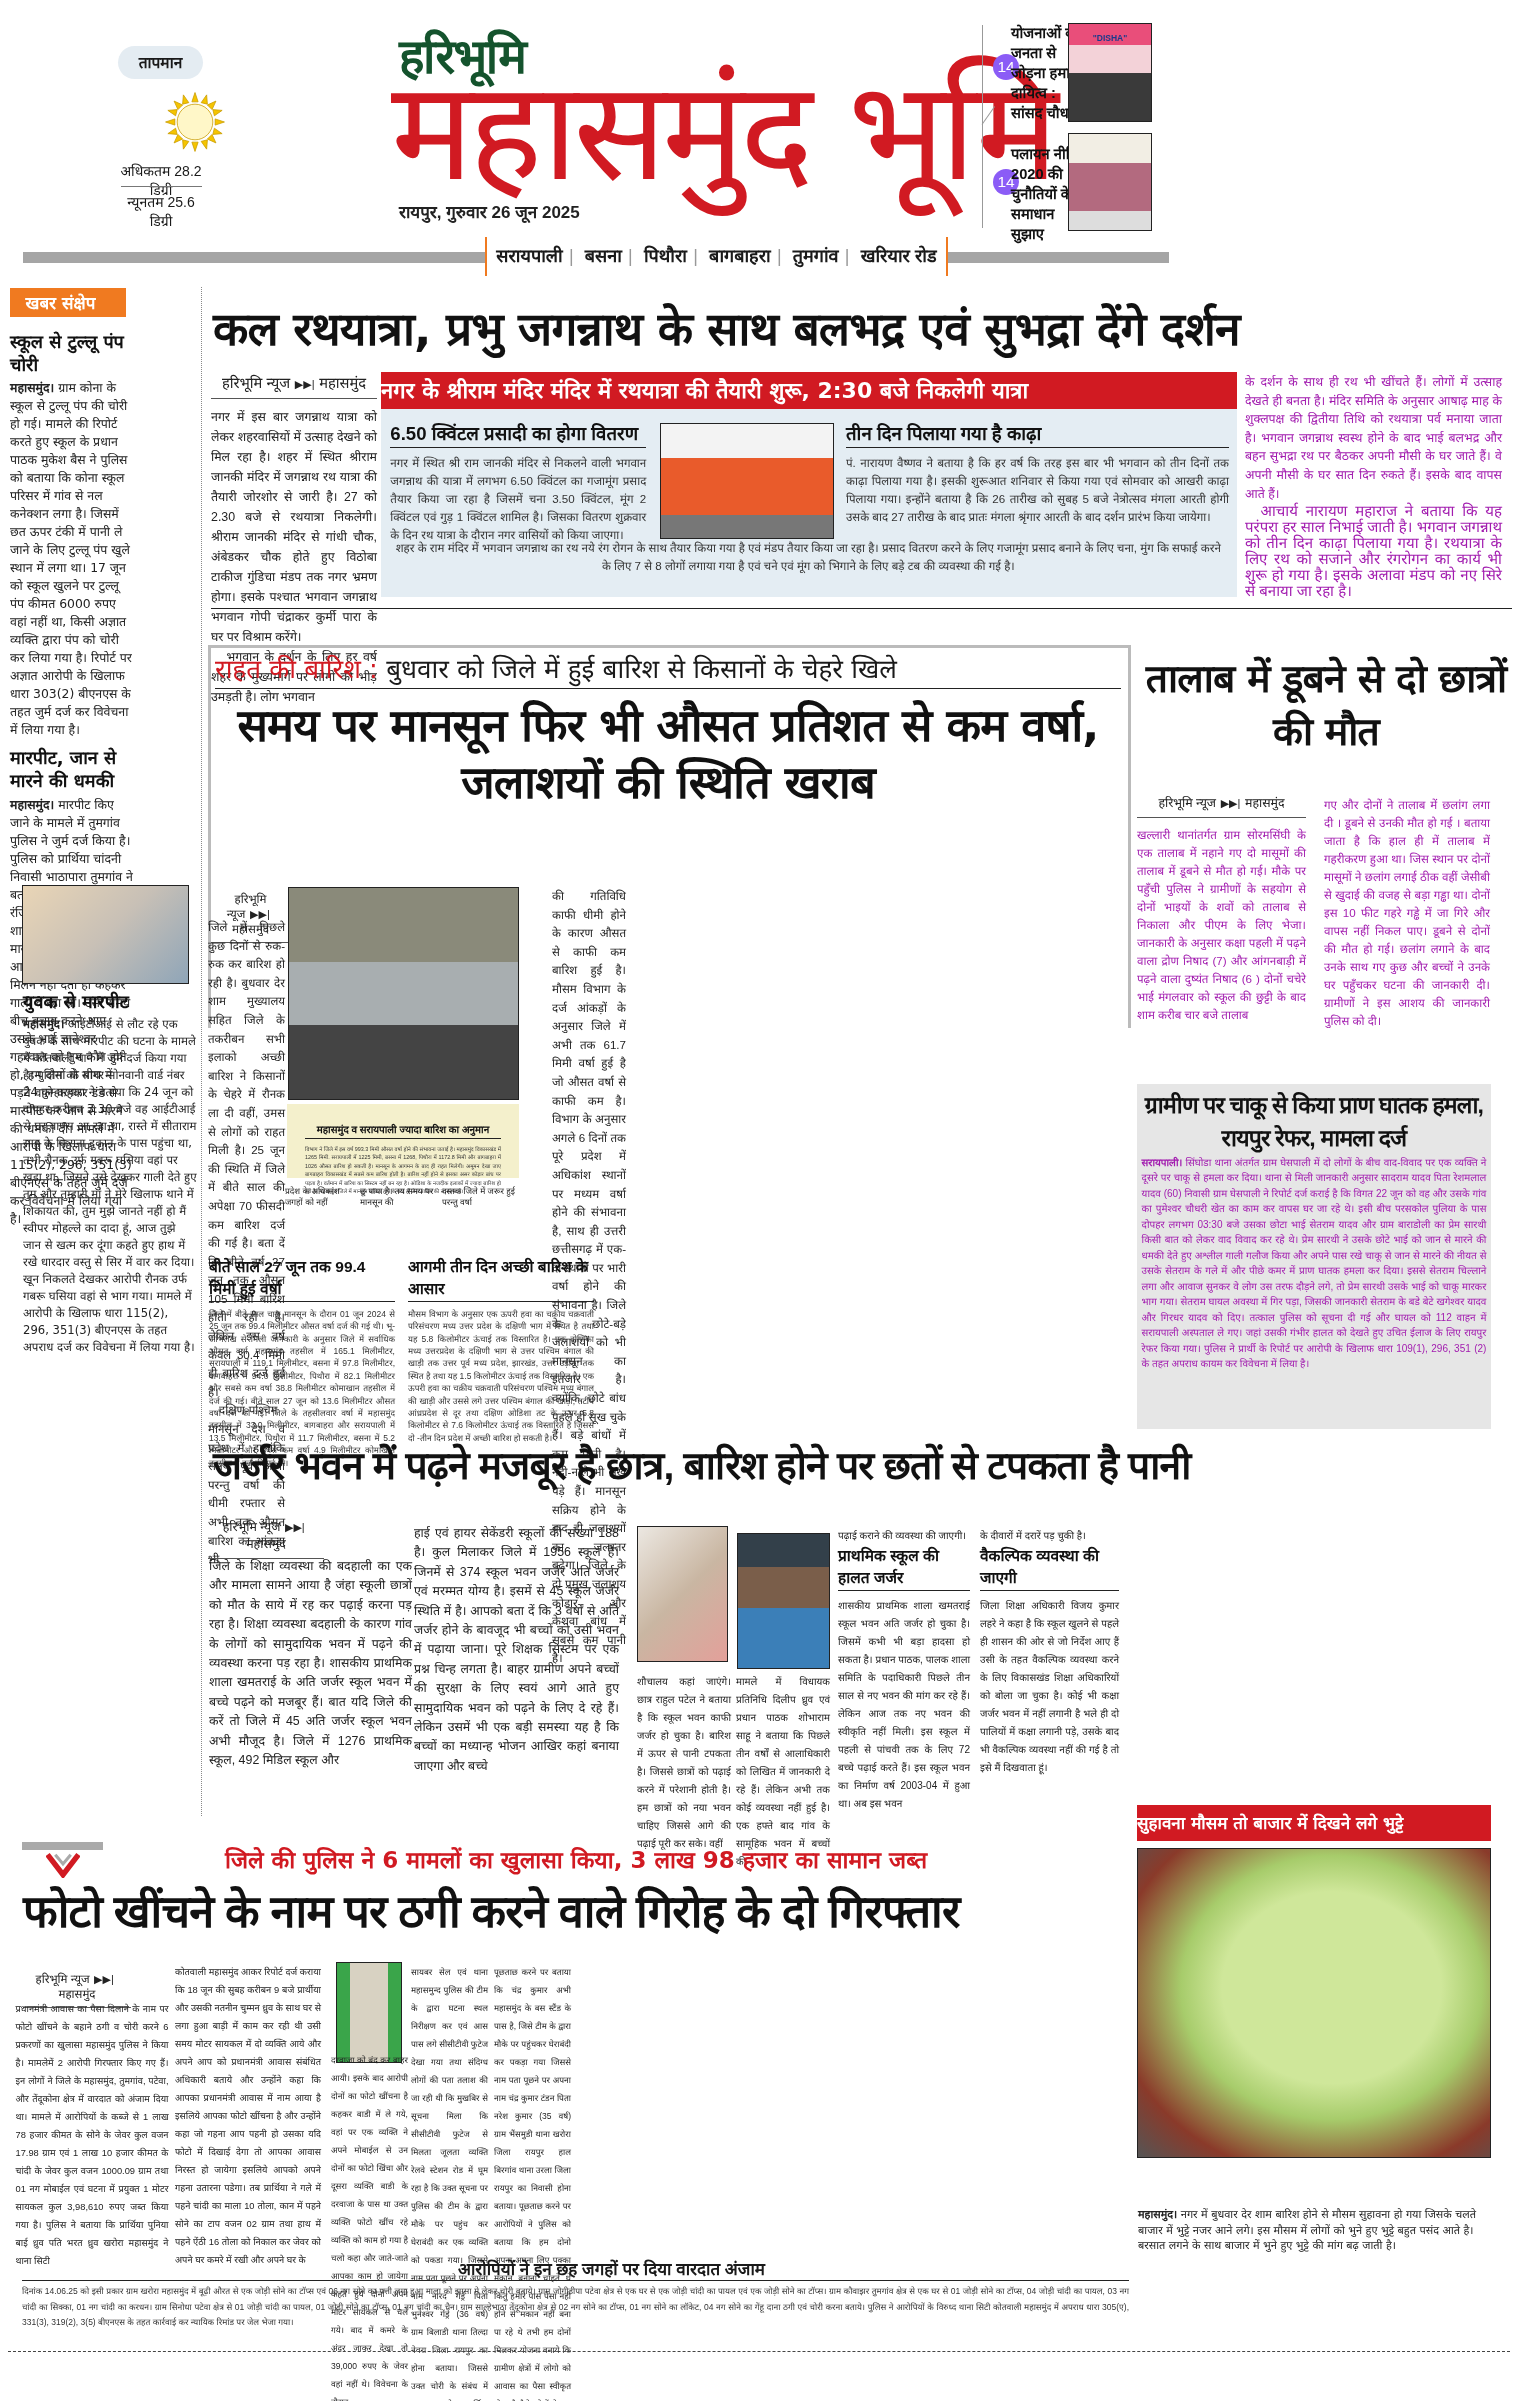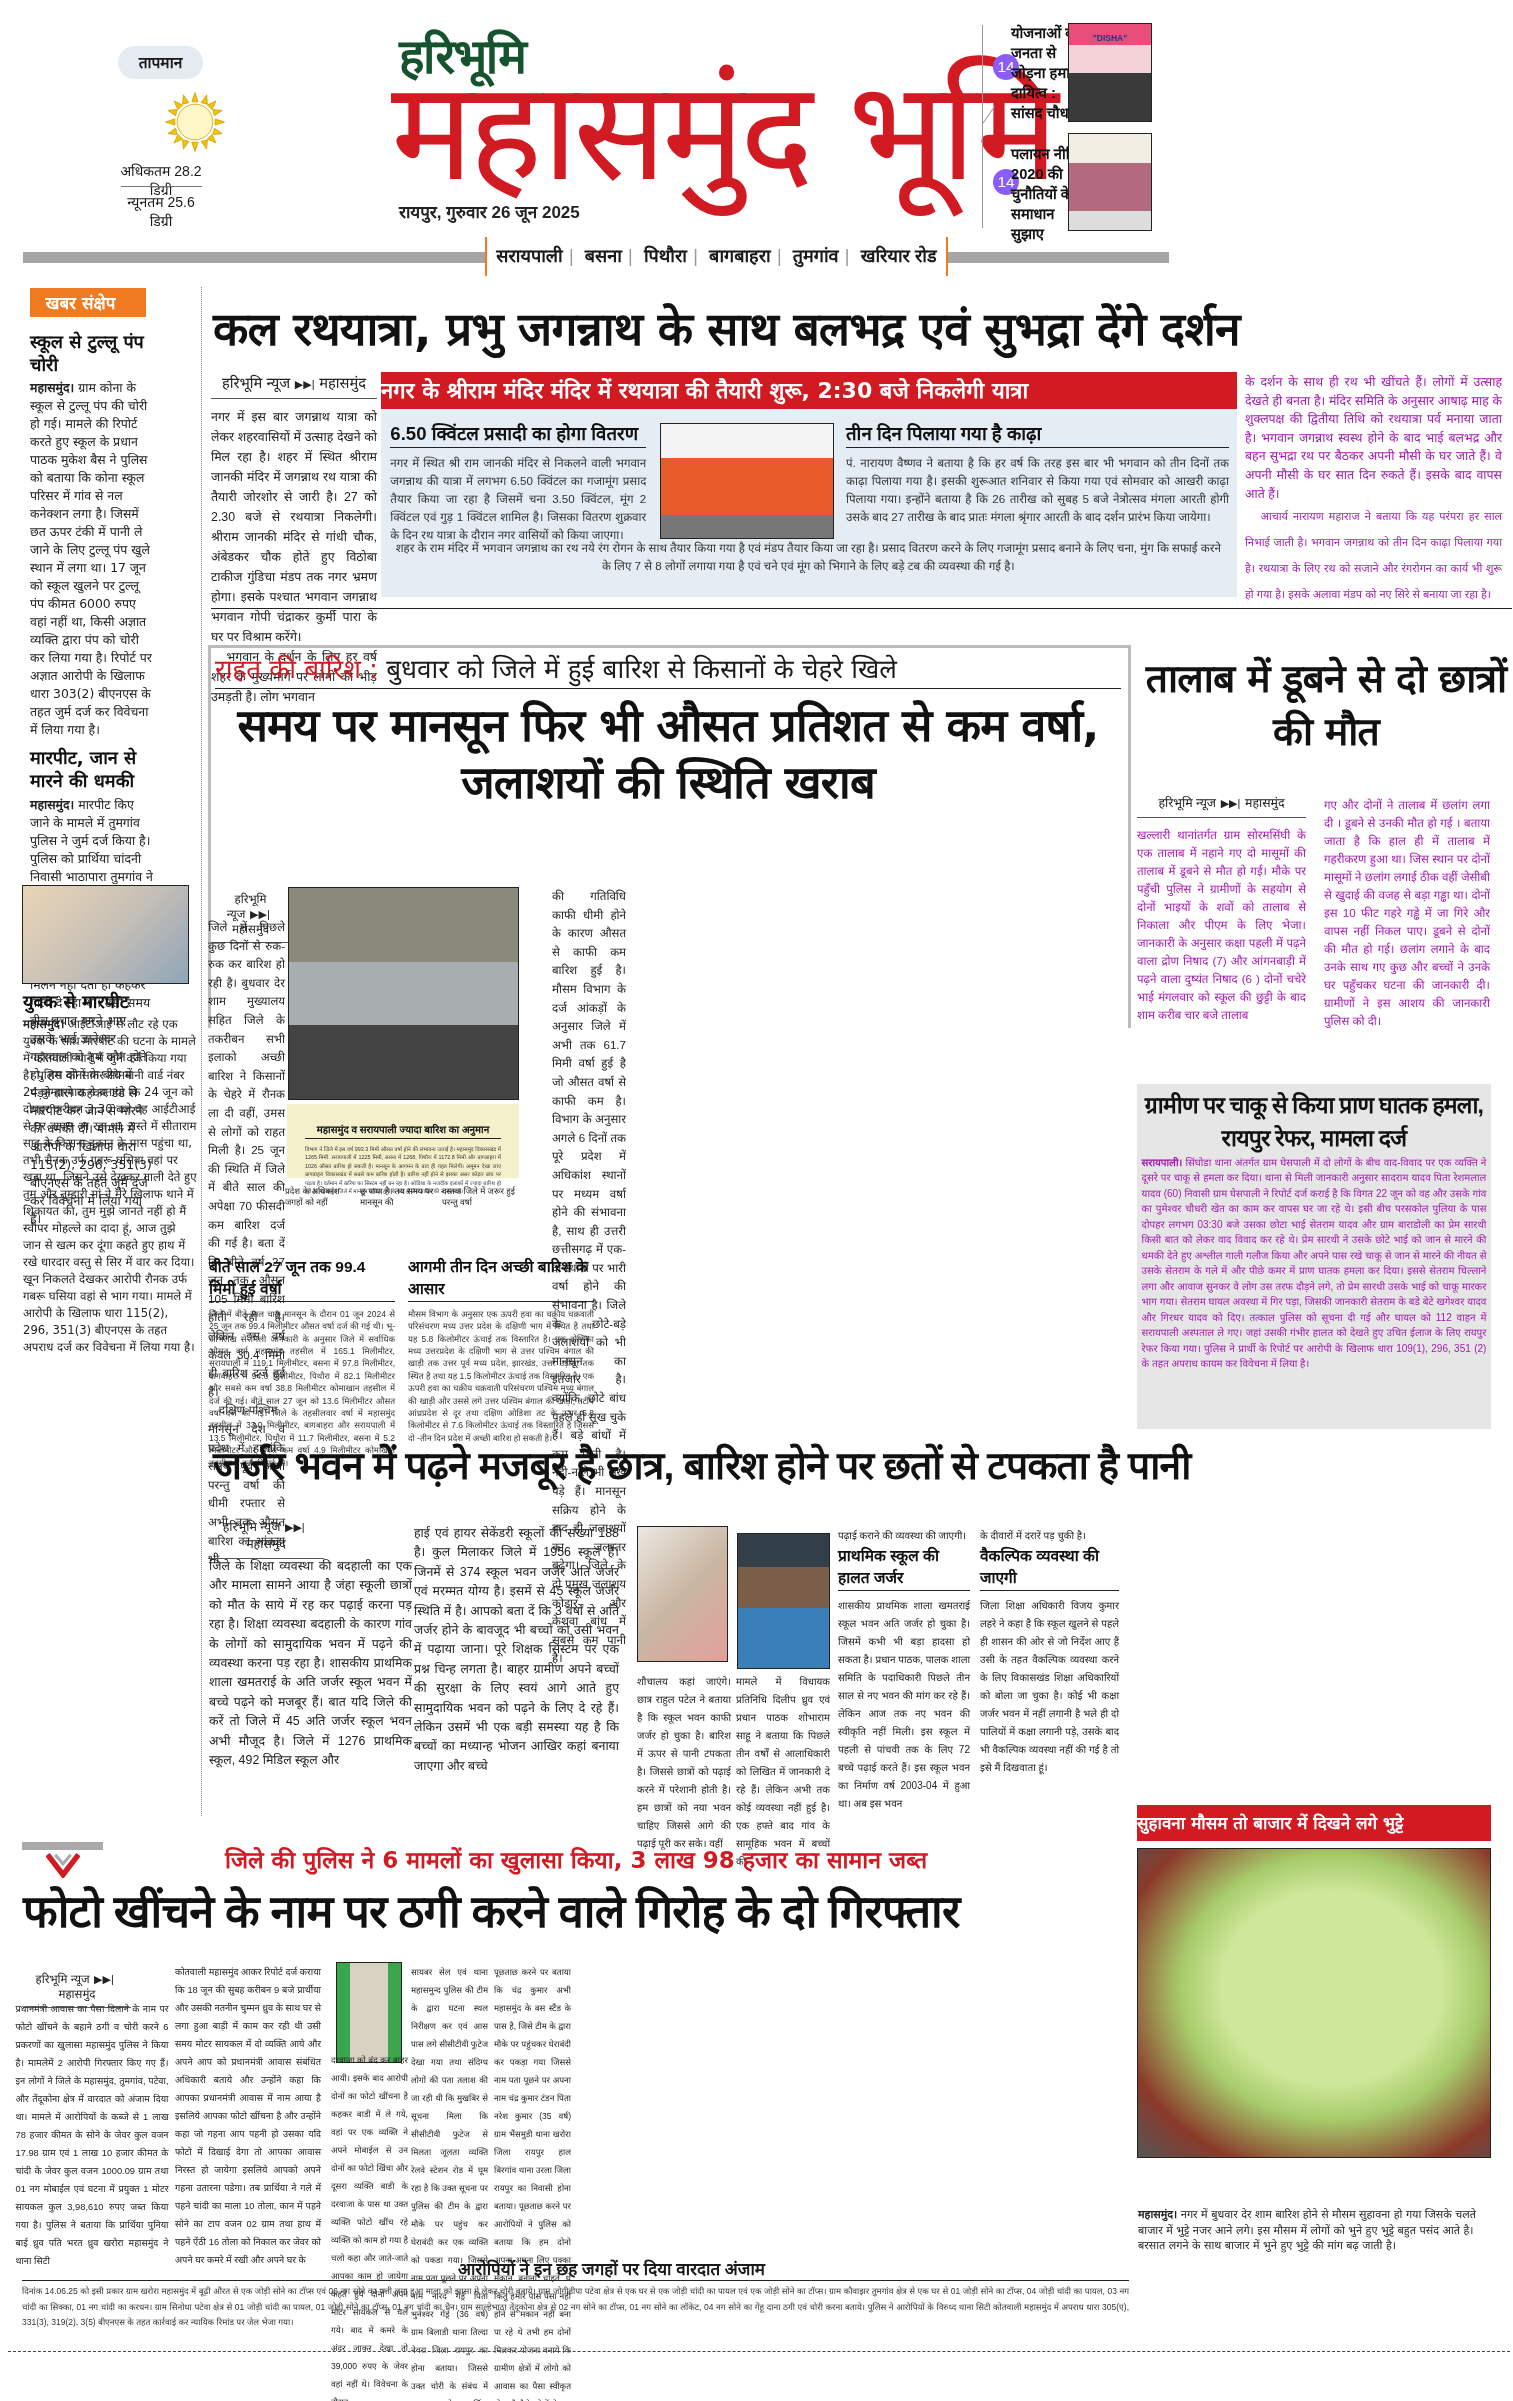--- a/index.html
+++ b/index.html
@@ -83,21 +83,21 @@
 <div class="abs" style="left:982px;top:124px;width:22px;border-top:1.5px solid #999;transform:rotate(-55deg);transform-origin:left"></div>
 <div class="abs teaser-num" style="left:993px;top:54px">14</div>
 <div class="abs teaser-txt" style="left:1011px;top:23px;width:70px">योजनाओं को जनता से जोड़ना हमारा दायित्व : सांसद चौधरी</div>
 <div class="abs photo" style="left:1068px;top:23px;width:84px;height:99px;background:linear-gradient(#e94e7a 0 22%,#f3d2d8 22% 50%,#3a3a3a 50%)">
   <div style="text-align:center;color:#1a3a8c;font-family:'Liberation Sans',sans-serif;font-weight:bold;font-size:8.5px;margin-top:9.3px">"DISHA"</div>
 </div>
 <div class="abs teaser-num" style="left:993px;top:169px">14</div>
 <div class="abs teaser-txt" style="left:1011px;top:144px;width:70px">पलायन नीति 2020 की चुनौतियों के समाधान सुझाए</div>
 <div class="abs photo" style="left:1068px;top:133px;width:84px;height:98px;background:linear-gradient(#f2eee4 0 30%,#b36a7f 30% 80%,#ddd 80%)"></div>
 
-<div class="abs" style="left:30px;top:288px;width:124px">
+<div class="abs" style="left:10px;top:288px;width:124px">
   <div style="position:relative;height:34px">
     <div class="orange-tag" style="width:116px">खबर संक्षेप</div>
   </div>
   <div class="brief-h">स्कूल से टुल्लू पंप चोरी</div>
   <div class="brief-t"><b>महासमुंद।</b> <span>ग्राम कोना के स्कूल से टुल्लू पंप की चोरी हो गई। मामले की रिपोर्ट करते हुए स्कूल के प्रधान पाठक मुकेश बैस ने पुलिस को बताया कि कोना स्कूल परिसर में गांव से नल कनेक्शन लगा है। जिसमें छत ऊपर टंकी में पानी ले जाने के लिए टुल्लू पंप खुले स्थान में लगा था। 17 जून को स्कूल खुलने पर टुल्लू पंप कीमत 6000 रुपए वहां नहीं था, किसी अज्ञात व्यक्ति द्वारा पंप को चोरी कर लिया गया है। रिपोर्ट पर अज्ञात आरोपी के खिलाफ धारा 303(2) बीएनएस के तहत जुर्म दर्ज कर विवेचना में लिया गया है।</span></div>
   <div class="brief-h">मारपीट, जान से मारने की धमकी</div>
   <div class="brief-t"><b>महासमुंद।</b> <span>मारपीट किए जाने के मामले में तुमगांव पुलिस ने जुर्म दर्ज किया है। पुलिस को प्रार्थिया चांदनी निवासी भाठापारा तुमगांव ने बताया कि उसका पति रंजित मन्नाडे 24 जून को शाम करीबन 70 बजे उसके मायके भाठापारा तुमगांव में आया और मुझे बच्चे से मिलने नहीं देती हो कहकर गाली दे रहा था। उसी समय बीच बचाव करने आए उसके भाई ज्ञानेश्वर गहरवाल को तुम कौन होते हो, हम दोनों के बीच में पड़ने वाले कहकर डंडे से मारपीट कर जान से मारने की धमकी दी। मामले में आरोपी के खिलाफ धारा 115(2), 296, 351(3) बीएनएस के तहत जुर्म दर्ज कर विवेचना में लिया गया है।</span></div>
 </div>
 <div class="abs photo" style="left:22px;top:885px;width:167px;height:99px;background:linear-gradient(135deg,#e9d5b6,#c8c0b6 50%,#8fa5b8)"></div>
 <div class="abs" style="left:23px;top:990px;width:174px">
@@ -122,21 +122,21 @@
   <div style="position:absolute;left:465px;top:48px;width:383px">
     <div class="sub-u" style="font-size:18.6px">तीन दिन पिलाया गया है काढ़ा</div>
     <div class="small">पं. नारायण वैष्णव ने बताया है कि हर वर्ष कि तरह इस बार भी भगवान को तीन दिनों तक काढ़ा पिलाया गया है। इसकी शुरूआत शनिवार से किया गया एवं सोमवार को आखरी काढ़ा पिलाया गया। इन्होंने बताया है कि 26 तारीख को सुबह 5 बजे नेत्रोत्सव मंगला आरती होगी उसके बाद 27 तारीख के बाद प्रातः मंगला श्रृंगार आरती के बाद दर्शन प्रारंभ किया जायेगा।</div>
   </div>
   <div style="position:absolute;left:9.3px;top:167px;width:836px;text-align:center">
     <div class="small" style="text-align:center">शहर के राम मंदिर में भगवान जगन्नाथ का रथ नये रंग रोगन के साथ तैयार किया गया है एवं मंडप तैयार किया जा रहा है। प्रसाद वितरण करने के लिए गजामूंग प्रसाद बनाने के लिए चना, मुंग कि सफाई करने के लिए 7 से 8 लोगों लगाया गया है एवं चने एवं मूंग को भिगाने के लिए बड़े टब की व्यवस्था की गई है।</div>
   </div>
 </div>
 <div class="abs" style="left:1245px;top:373px;width:257px">
   <div class="txt" style="font-size:12.4px;line-height:18.6px">के दर्शन के साथ ही रथ भी खींचते हैं। लोगों में उत्साह देखते ही बनता है। मंदिर समिति के अनुसार आषाढ़ माह के शुक्लपक्ष की द्वितीया तिथि को रथयात्रा पर्व मनाया जाता है। भगवान जगन्नाथ स्वस्थ होने के बाद भाई बलभद्र और बहन सुभद्रा रथ पर बैठकर अपनी मौसी के घर जाते हैं। वे अपनी मौसी के घर सात दिन रुकते हैं। इसके बाद वापस आते हैं।</div>
-  <div class="txt" style="font-size:11px;line-height:26px;text-indent:15.5px">आचार्य नारायण महाराज ने बताया कि यह परंपरा हर साल निभाई जाती है। भगवान जगन्नाथ को तीन दिन काढ़ा पिलाया गया है। रथयात्रा के लिए रथ को सजाने और रंगरोगन का कार्य भी शुरू हो गया है। इसके अलावा मंडप को नए सिरे से बनाया जा रहा है।</div>
+  <div class="txt" style="font-size:15px;line-height:16px;text-indent:15.5px">आचार्य नारायण महाराज ने बताया कि यह परंपरा हर साल निभाई जाती है। भगवान जगन्नाथ को तीन दिन काढ़ा पिलाया गया है। रथयात्रा के लिए रथ को सजाने और रंगरोगन का कार्य भी शुरू हो गया है। इसके अलावा मंडप को नए सिरे से बनाया जा रहा है।</div>
 </div>
 <div class="abs hrule" style="left:211px;top:608px;width:1301px;border-top-width:1.5px"></div>
 
 <div class="abs boxed" style="left:208px;top:645px;width:923px;height:383px;border-bottom:none"></div>
 <div class="abs" style="left:215px;top:650px;width:906px;border-bottom:1.5px solid #222;padding-bottom:1.5px;font-family:'DejaVu Sans',sans-serif;font-size:26px;white-space:nowrap">
   <span style="color:#d11a22">राहत की बारिश :</span> <span>बुधवार को जिले में हुई बारिश से किसानों के चेहरे खिले</span>
 </div>
 <div class="abs hl" style="left:215px;top:697px;width:906px;font-size:45px;line-height:57px;text-align:center">समय पर मानसून फिर भी औसत प्रतिशत से कम वर्षा, जलाशयों की स्थिति खराब</div>
 <div class="abs" style="left:211px;top:891px;width:79px">
   <div class="byline" style="font-size:11.6px"><span>हरिभूमि न्यूज</span><span class="arr">▶▶|</span><span>महासमुंद</span></div>

